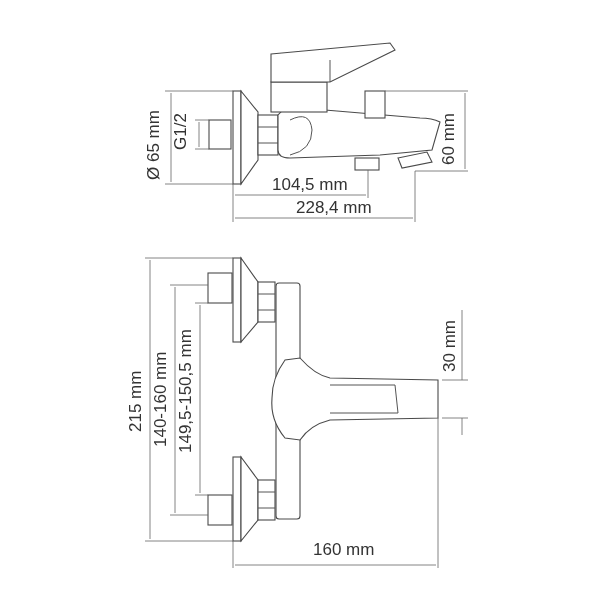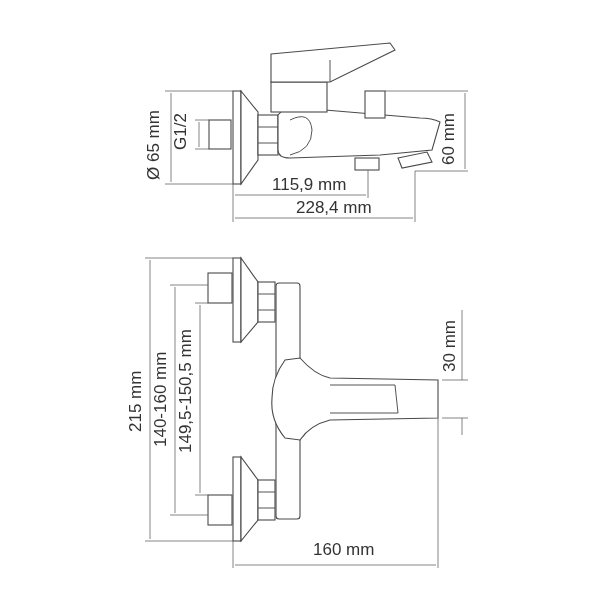--- a/index.html
+++ b/index.html
@@ -103,20 +103,20 @@
 
     <line class="dim" x1="233" y1="541" x2="233" y2="568"></line>
     <line class="dim" x1="438" y1="418" x2="438" y2="568"></line>
     <line class="dim" x1="235" y1="565" x2="436" y2="565"></line>
   </g>
 </svg>
 
 <div class="lbl rot" style="left:145px;top:180px;">Ø 65 mm</div>
 <div class="lbl rot" style="left:172px;top:150px;">G1/2</div>
 <div class="lbl rot" style="left:440px;top:165px;">60 mm</div>
-<div class="lbl" style="left:272px;top:176px;">115,9 mm</div>
+<div class="lbl" style="left:272px;top:176px;">104,5 mm</div>
 <div class="lbl" style="left:296px;top:199px;">228,4 mm</div>
 
 <div class="lbl rot" style="left:127px;top:432px;">215 mm</div>
 <div class="lbl rot" style="left:152px;top:447px;">140-160 mm</div>
 <div class="lbl rot" style="left:177px;top:453px;">149,5-150,5 mm</div>
 <div class="lbl rot" style="left:441px;top:372px;">30 mm</div>
 <div class="lbl" style="left:313px;top:541px;">160 mm</div>
 
 </body></html>

